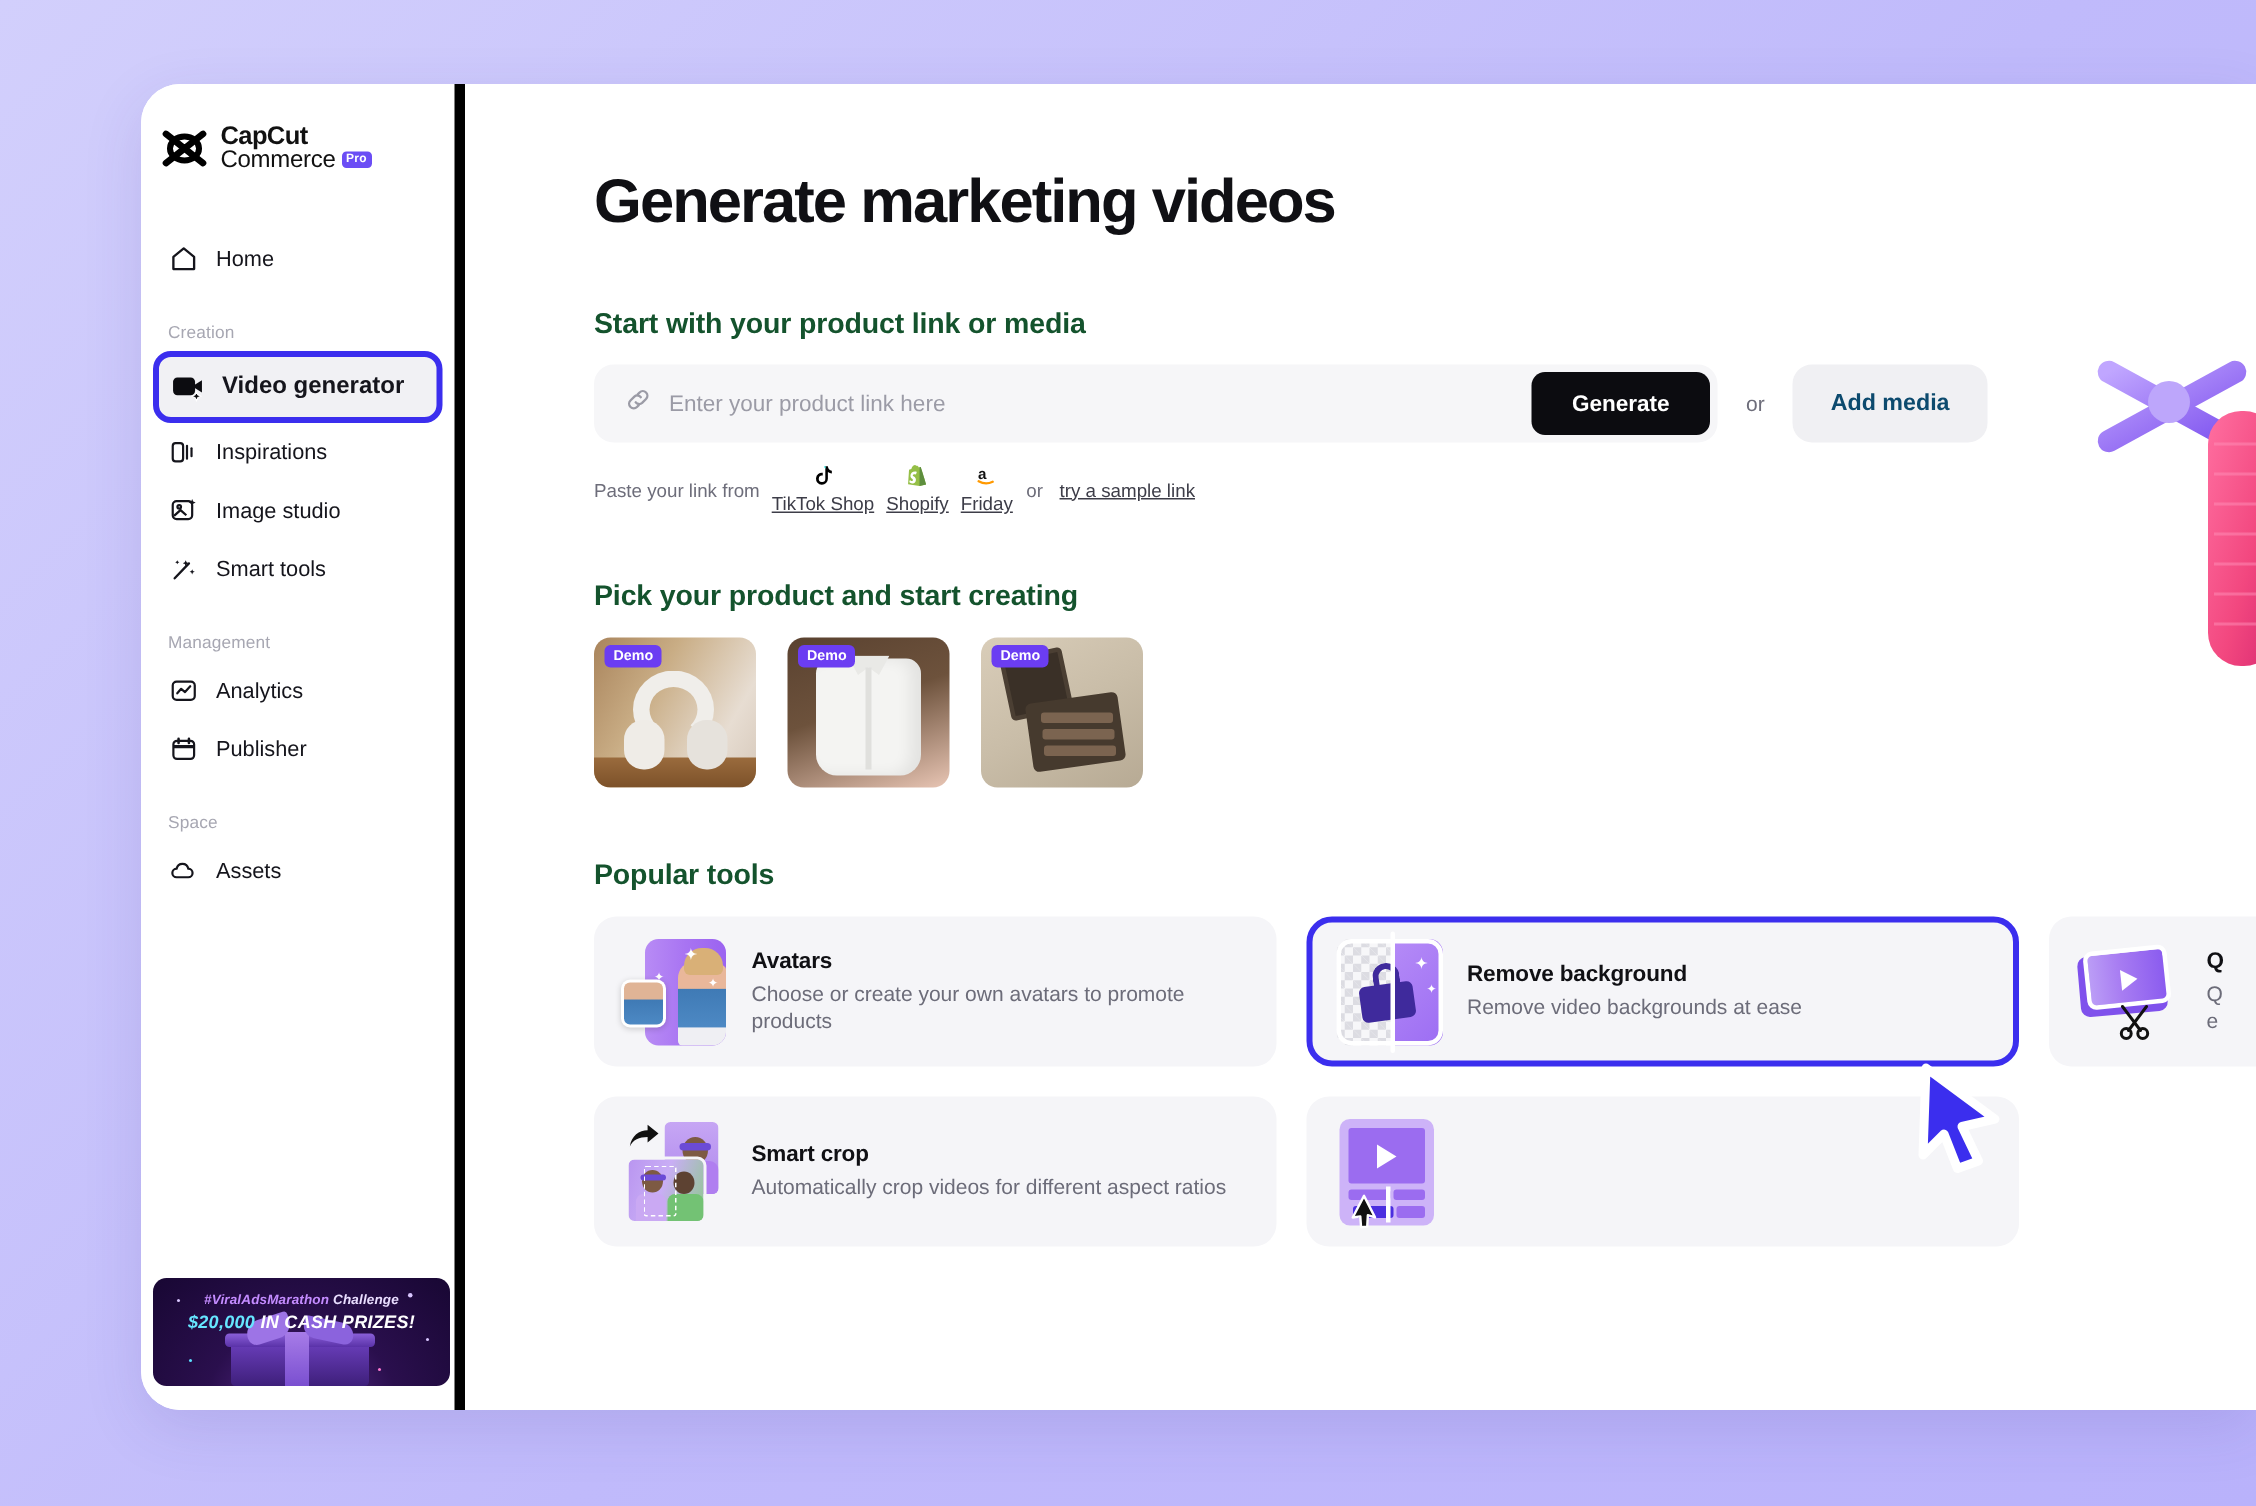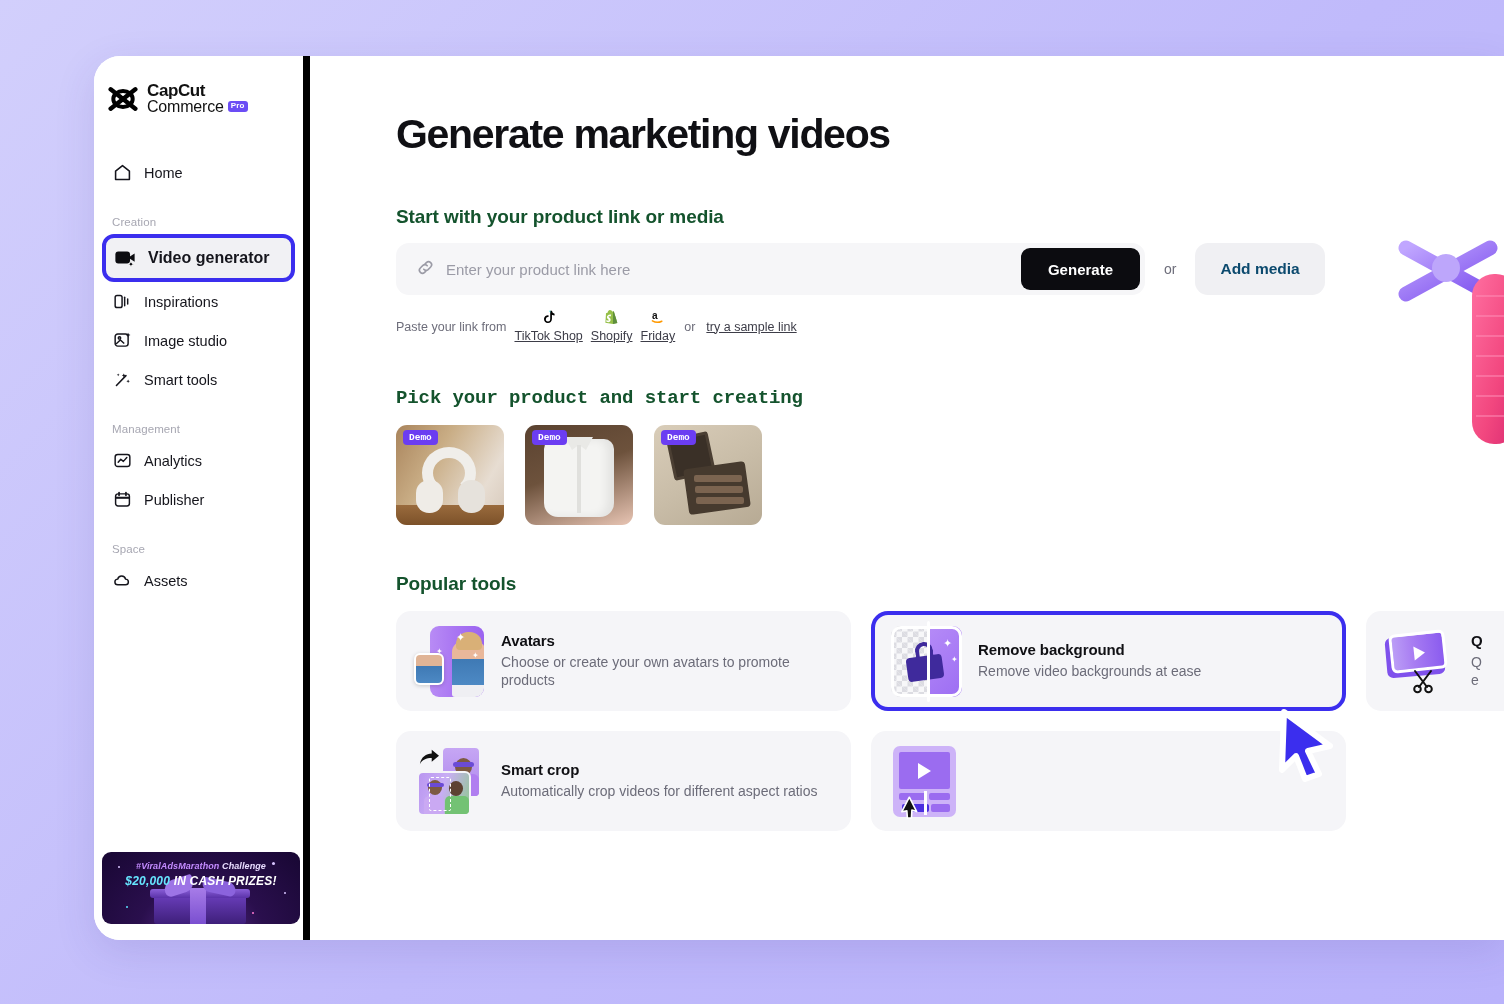--- a/index.html
+++ b/index.html
@@ -152,21 +152,21 @@
     font-size: 12.5px; color: #6d6d7a;
   }
   #paste-row .pf-link {
     color: #3d3d48; text-decoration: underline; cursor: pointer;
     display: inline-flex; align-items: center; gap: 5px; margin-left: 2px; flex-direction: column;
   }
   #paste-row .pf-plain { margin: 0 3px; }
   .src-ico { width: 13px; height: 14px; display:inline-block; }
 
   
-  #sec-products { margin-top: 44px; font-family: Liberation Mono, monospace; }
+  #sec-products { margin-top: 44px; }
   #product-list { display: flex; gap: 21px; margin-top: 16px; }
   .product-card {
     width: 108px; height: 100px; border-radius: 11px; overflow: hidden;
     position: relative; cursor: pointer;
   }
   .demo-badge {
     position: absolute; left: 7px; top: 5px; z-index: 2;
     background: #6b3df2; color: #fff; font-size: 9.5px; font-weight: 600;
     border-radius: 4px; padding: 2px 6px;
   }

